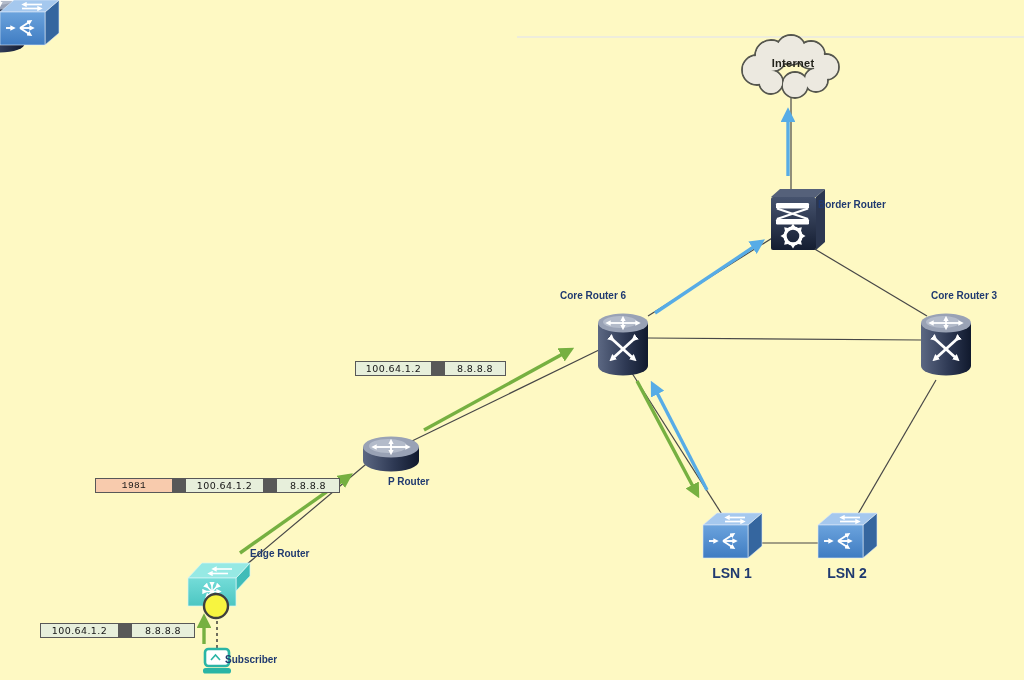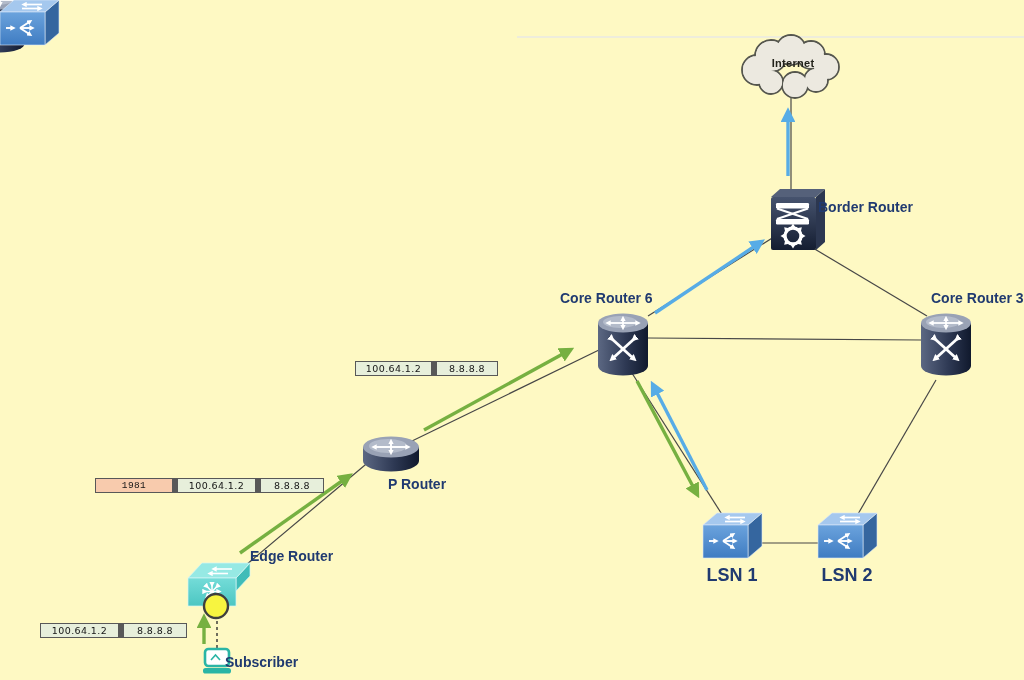--- a/index.html
+++ b/index.html
@@ -1,27 +1,27 @@
 <!DOCTYPE html>
 <html><head>
 <meta charset="utf-8">
 <style>
   html,body{margin:0;padding:0;background:#ffffff;}
   .canvas{position:relative;width:1024px;height:680px;background:#fef9c3;overflow:hidden;
           font-family:"Liberation Sans","DejaVu Sans",sans-serif;}
   .layer{position:absolute;left:0;top:0;}
-  .nlabel{position:absolute;font-size:14px;font-weight:bold;color:#203a70;white-space:nowrap;}
+  .nlabel{position:absolute;font-size:10px;font-weight:bold;color:#203a70;white-space:nowrap;}
   .cloudlabel{position:absolute;left:743px;top:57px;width:100px;text-align:center;
               font-size:11px;font-weight:bold;color:#22221a;letter-spacing:.3px;}
-  .packet{position:absolute;display:flex;border:1.6px solid #585858;background:#585858;gap:6px;}
+  .packet{position:absolute;display:flex;border:1.6px solid #585858;background:#585858;gap:14px;}
   .pcell{height:13px;line-height:13px;text-align:center;font-size:9.5px;color:#151515;
          letter-spacing:.4px;font-family:"DejaVu Sans",sans-serif;}
   .pcell.green{background:#e7efdb;}
   .pcell.orange{background:#f8cbad;font-family:Liberation Mono, monospace;}
-  .lsnlabel{position:absolute;font-size:18px;font-weight:bold;color:#203a70;text-align:center;width:60px;}
+  .lsnlabel{position:absolute;font-size:14px;font-weight:bold;color:#203a70;text-align:center;width:60px;}
 </style>
 </head>
 <body>
 
 <div class="canvas">
 
   <svg class="layer" width="1024" height="680" viewBox="0 0 1024 680">
     <defs>
       <linearGradient id="cylGrad" x1="0" y1="0" x2="1" y2="0">
         <stop offset="0" stop-color="#5c6883"></stop>

